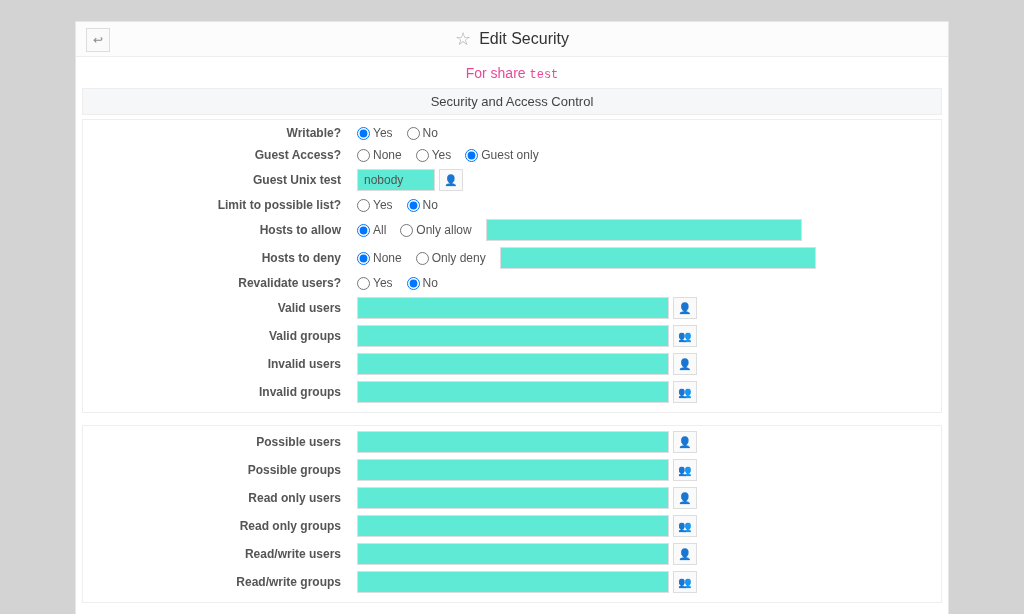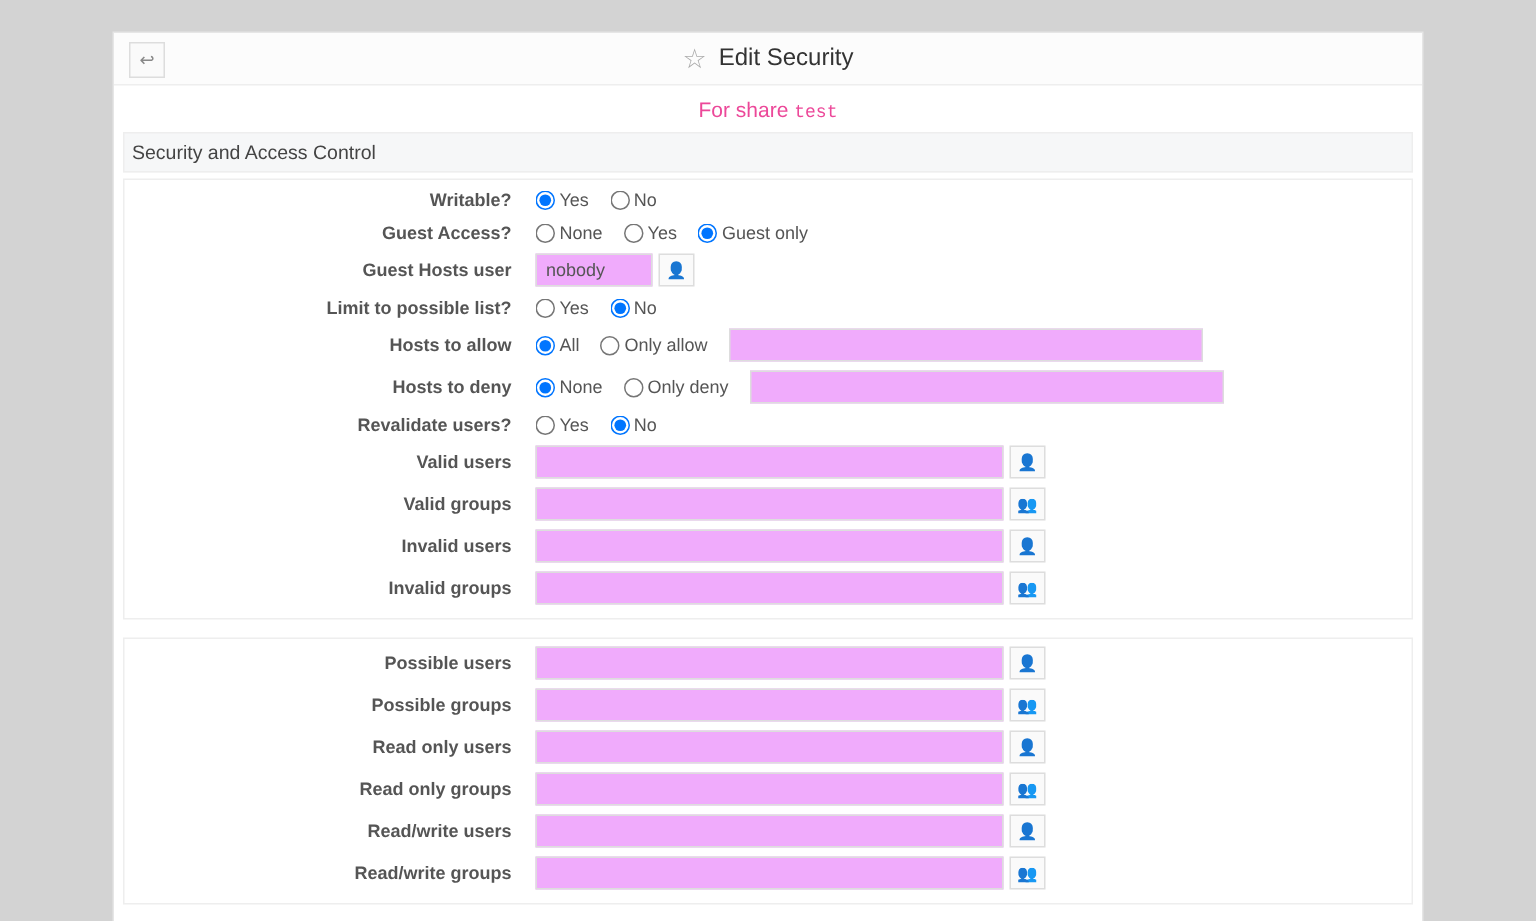--- a/index.html
+++ b/index.html
@@ -58,21 +58,21 @@
   }
   .panel-body { background: #fff; }
   .subtitle {
     text-align: center;
     padding: 8px 0 2px;
     font-size: 14px;
     color: #ec4899;
   }
   .subtitle .mono { font-family: "Courier New", monospace; font-size: 12px; }
   .section-title {
-    text-align: left;
+    text-align: center;
     background: #f6f7f8;
     border: 1px solid #eee;
     margin: 4px 6px;
     padding: 5px;
     font-size: 13px;
     color: #444;
   }
   .form-stack {
     margin: 2px 6px 8px 6px;
     border: 1px solid #eee;
@@ -106,21 +106,21 @@
     color: #555;
     font-size: 12px;
   }
   .radio input { margin: 0; }
   input[type="text"] {
     height: 22px;
     border: 1px solid #ddd;
     padding: 2px 6px;
     font-size: 12px;
     color: #555;
-    background: #f0abfc;
+    background: #5eead4;
   }
   .input-short { width: 78px; }
   .input-long-host { flex: 0 0 316px; }
   .input-long-user { flex: 0 0 312px; }
   .user-btn {
     width: 24px;
     height: 22px;
     border: 1px solid #ddd;
     background: #fafafa;
     display: flex;
@@ -188,21 +188,21 @@
                 <span>Yes</span>
               </label>
             <label class="radio">
                 <input type="radio" name="ga" checked="" style="">
                 <span>Guest only</span>
               </label>
           </div>
         </div>
 
         <div class="row">
-          <div class="lbl">Guest Hosts user</div>
+          <div class="lbl">Guest Unix test</div>
           <div class="ctrls">
             <input type="text" class="input-short" value="nobody" style="">
             <div class="user-btn">
                 <span>👤</span>
               </div>
           </div>
         </div>
 
         <div class="row">
           <div class="lbl">Limit to possible list?</div>

